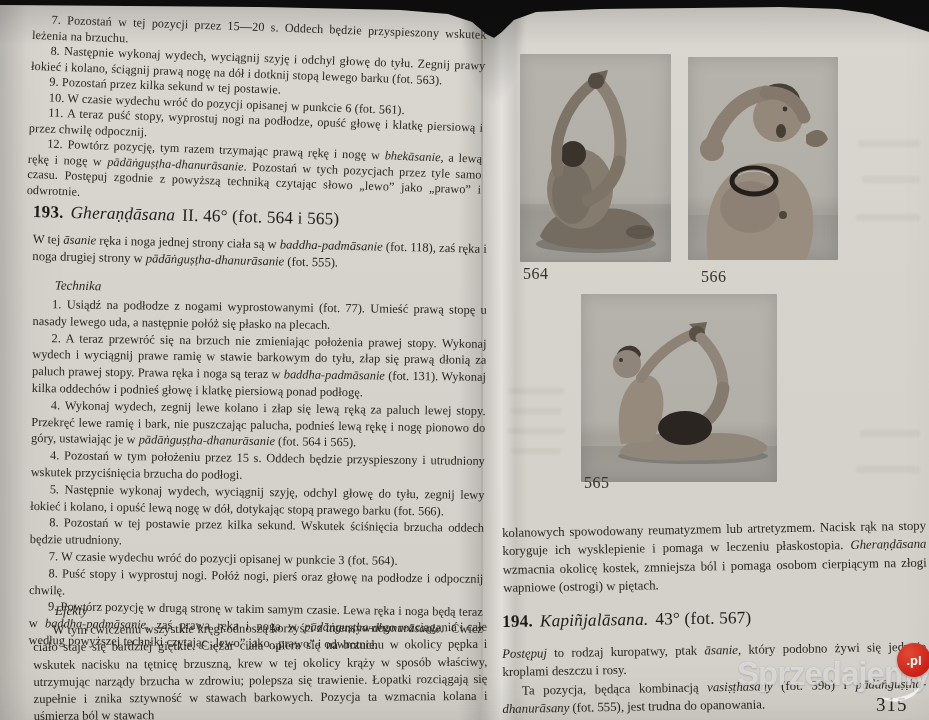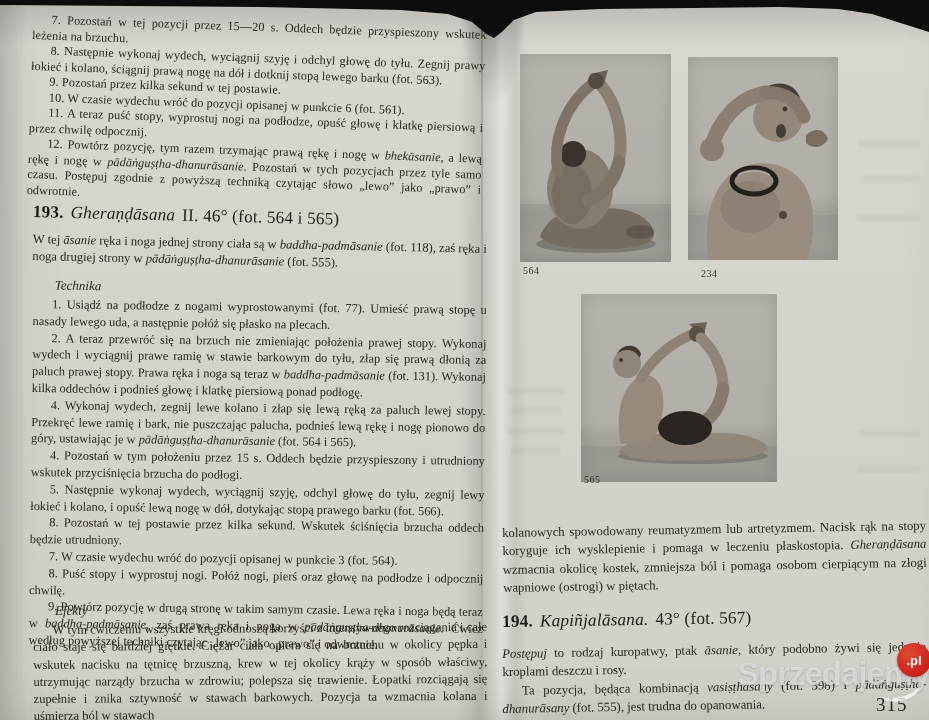--- a/index.html
+++ b/index.html
@@ -49,21 +49,21 @@
   .h-sec b{font-weight:bold;margin-right:7px;}
   .h-sec i{margin-right:7px;}
 
   
   .rp{position:absolute;left:0;top:0;width:929px;height:720px;}
   .photo{position:absolute;background:linear-gradient(180deg,#b6b3ad 0%,#b2afa9 68%,#a5a29c 76%,#abA8a2 100%);
     box-shadow:inset 0 0 18px rgba(0,0,0,0.14);border-radius:1px;overflow:hidden;}
   #photo-564{left:520px;top:54px;width:151px;height:208px;}
   #photo-566{left:688px;top:57px;width:150px;height:203px;}
   #photo-565{left:581px;top:294px;width:196px;height:188px;}
-  .caption{position:absolute;font-size:10px;color:#35312b;letter-spacing:0.5px;}
+  .caption{position:absolute;font-size:16px;color:#35312b;letter-spacing:0.5px;}
   #cap-564{left:523px;top:265px;}
   #cap-566{left:701px;top:268px;}
   #cap-565{left:584px;top:474px;}
   #rp-cont{left:502px;top:524px;width:424px;font-size:12.8px;line-height:18.3px;transform:rotate(-1.0deg);transform-origin:0 0;position:absolute;}
   #rp-h194{left:502px;top:612px;position:absolute;transform:rotate(-0.9deg);transform-origin:0 0;}
   #rp-p1{left:502px;top:645px;width:424px;font-size:12.8px;line-height:18px;position:absolute;transform:rotate(-1.0deg);transform-origin:0 0;}
   #rp-p2{left:502px;top:682px;width:424px;font-size:12.8px;line-height:18px;position:absolute;transform:rotate(-1.0deg);transform-origin:0 0;}
   #pageno{position:absolute;left:876px;top:694px;font-size:19px;letter-spacing:1px;color:#2b2722;}
 
   
@@ -166,21 +166,21 @@
         <ellipse cx="93" cy="74" rx="5" ry="7" fill="#463e35"></ellipse>
         <path d="M22,95 C30,62 52,40 78,36" stroke="#8a7f72" stroke-width="15" stroke-linecap="round" fill="none"></path>
         <circle cx="24" cy="92" r="12" fill="#8a7f72"></circle>
         <path d="M78,36 C96,34 110,44 116,60" stroke="#83786b" stroke-width="13" stroke-linecap="round" fill="none"></path>
         <path d="M118,78 C128,70 136,72 140,82 C134,92 124,92 118,86 Z" fill="#776d60"></path>
         <ellipse cx="66" cy="124" rx="22" ry="13" fill="none" stroke="#241f1b" stroke-width="5"></ellipse>
         <path d="M50,118 A20,11 0 0 1 82,118" fill="none" stroke="rgba(255,255,255,0.45)" stroke-width="2"></path>
         <circle cx="95" cy="158" r="4" fill="#4e463d"></circle>
       </svg>
     </div>
-    <div class="caption" id="cap-566">234</div>
+    <div class="caption" id="cap-566">566</div>
 
     <div class="photo" id="photo-565">
       <svg width="196" height="188" viewBox="0 0 196 188">
         <rect x="0" y="152" width="196" height="36" fill="rgba(0,0,0,0.07)"></rect>
         <ellipse cx="112" cy="162" rx="75" ry="8" fill="rgba(40,36,30,0.25)"></ellipse>
         <path d="M38,158 C50,140 90,136 120,140 C155,136 180,144 186,152 C188,158 175,164 150,165 C100,168 50,168 38,158 Z" fill="#90867a"></path>
         <path d="M40,150 C34,120 40,96 56,84 C66,78 76,82 80,94 C86,112 80,134 70,148 Z" fill="#958a7c"></path>
         <path d="M36,60 C40,50 56,48 60,60 C58,70 40,72 36,60 Z" fill="#3f3830"></path>
         <circle cx="46" cy="70" r="14" fill="#90857a"></circle>
         <circle cx="40" cy="66" r="2" fill="#3c352e"></circle>

